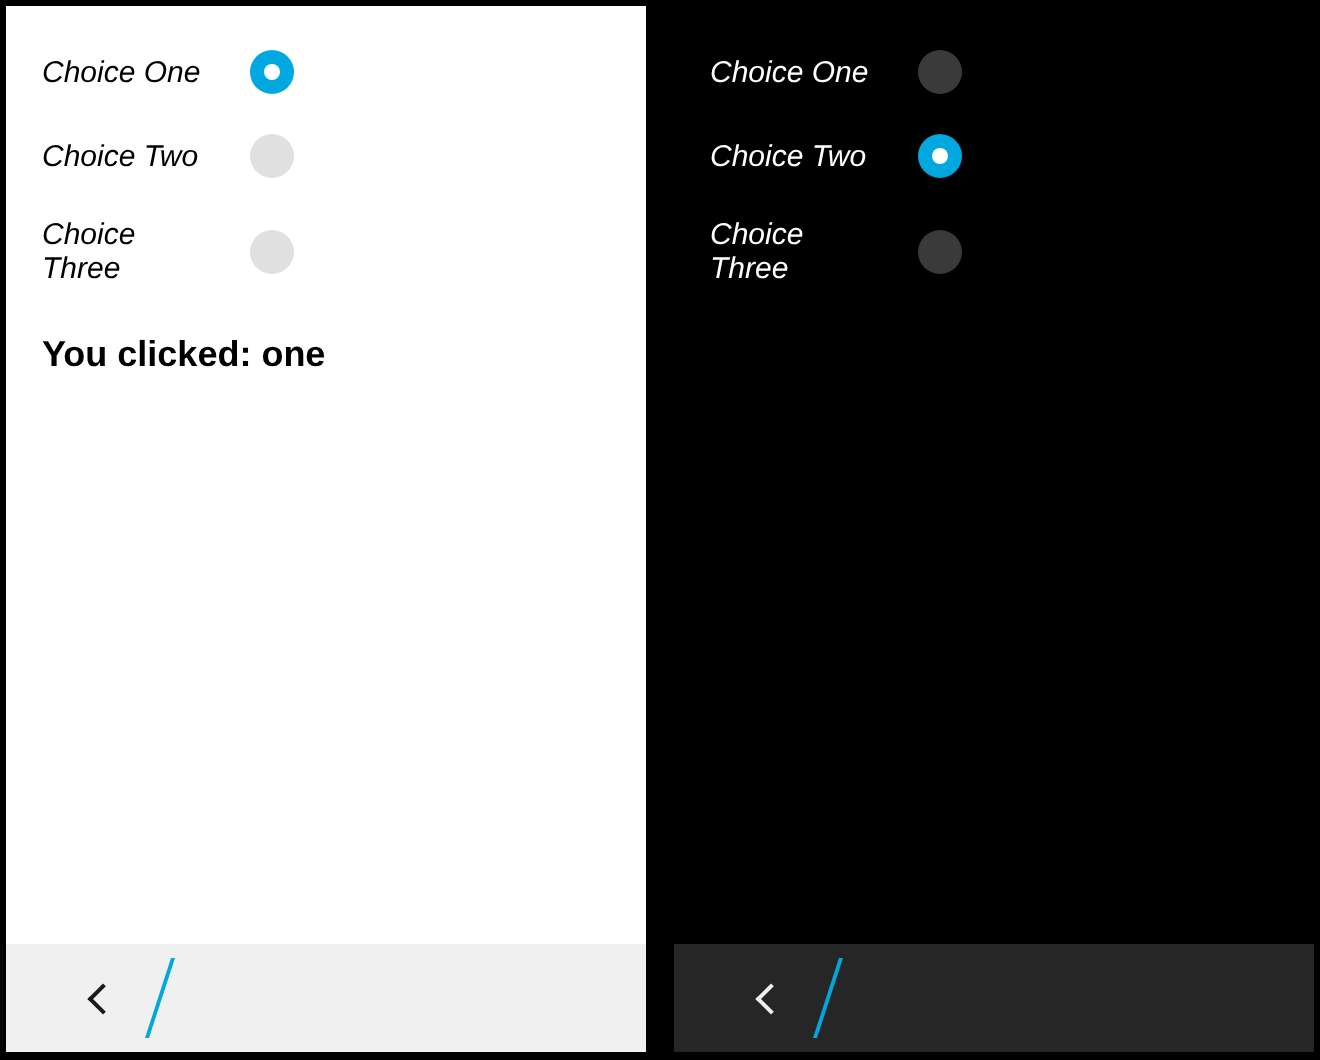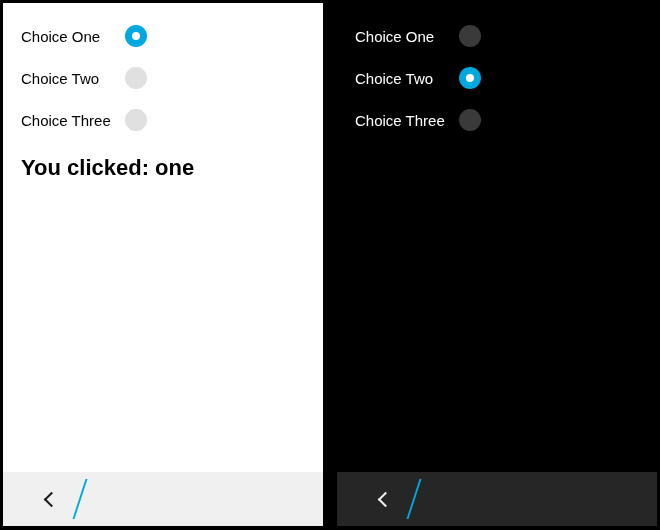--- a/index.html
+++ b/index.html
@@ -16,20 +16,21 @@
       height: 523px;
       position: relative;
       display: flex;
       flex-direction: column;
     }
     .pane.light { background: #fff; color: #000; margin: 3px 0 3px 3px; }
     .pane.dark  { background: #000; color: #fff; margin: 3px 3px 3px 14px; }
 
     .options {
       padding: 16px 18px 0 18px;
+      font-style: italic;
     }
     .option-row {
       display: flex;
       align-items: center;
       gap: 14px;
       padding: 6px 0 14px 0;
     }
     .option-label {
       font-size: 15px;
       width: 90px;
@@ -52,21 +53,21 @@
       height: 8px;
       border-radius: 50%;
       background: #fff;
       top: 50%;
       left: 50%;
       transform: translate(-50%, -50%);
     }
 
     .status {
       padding: 10px 18px 0 18px;
-      font-size: 22px;
+      font-size: 18px;
       font-weight: bold;
     }
 
     .spacer { flex: 1; }
 
     .bottom-bar {
       height: 54px;
       display: flex;
       align-items: center;
     }

